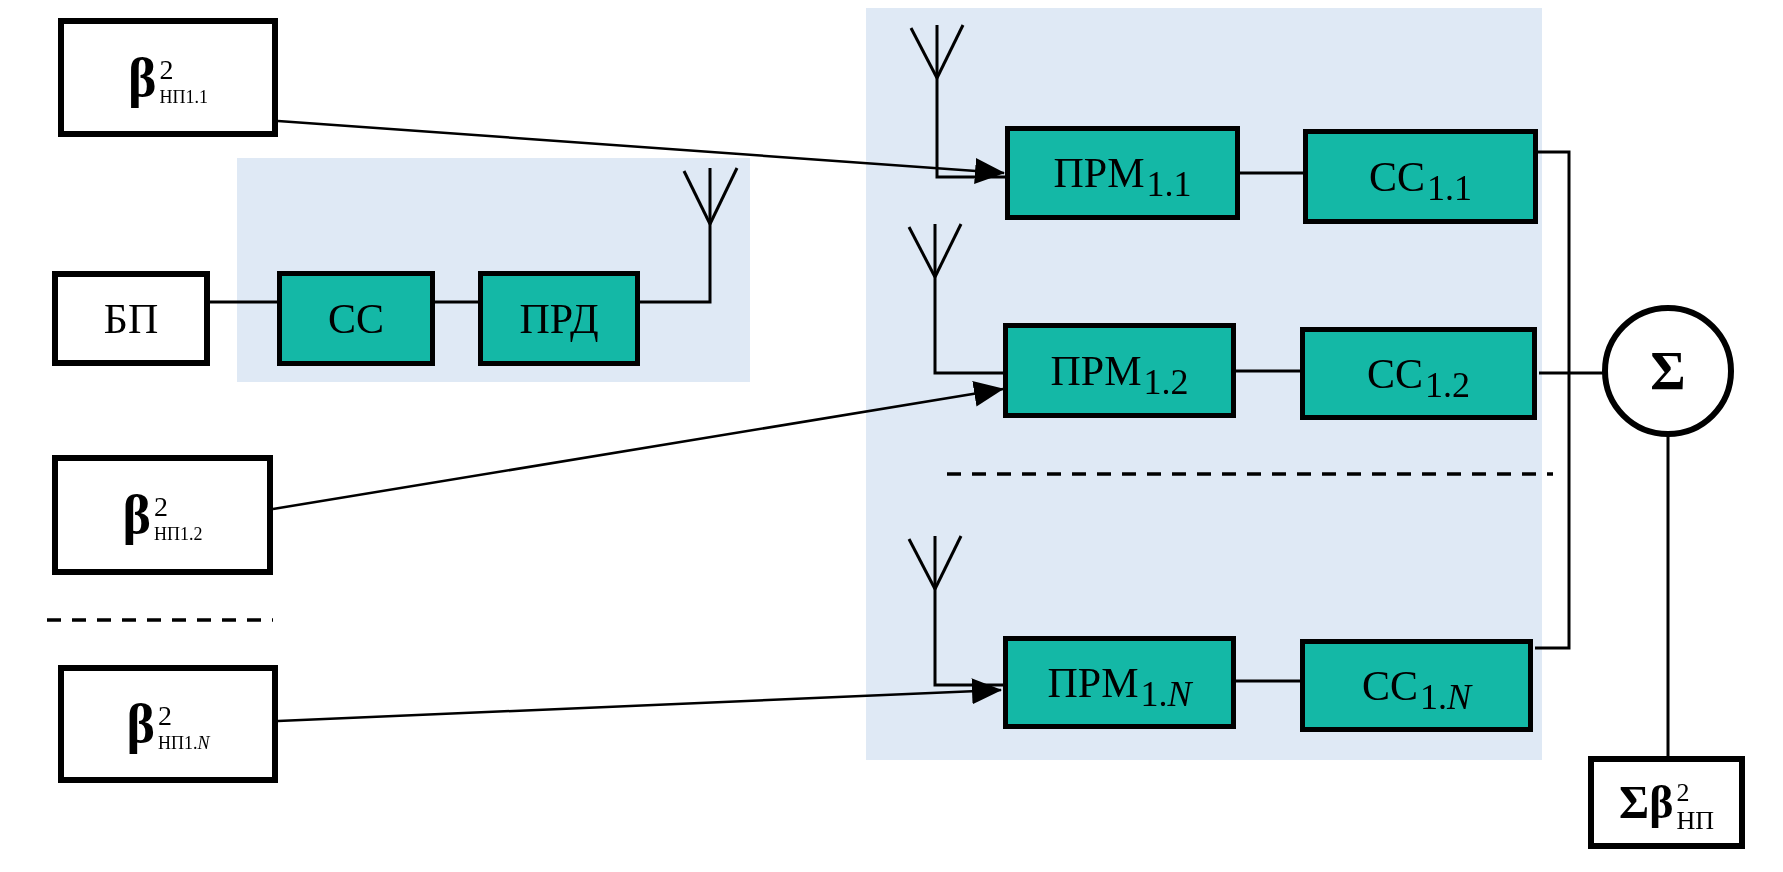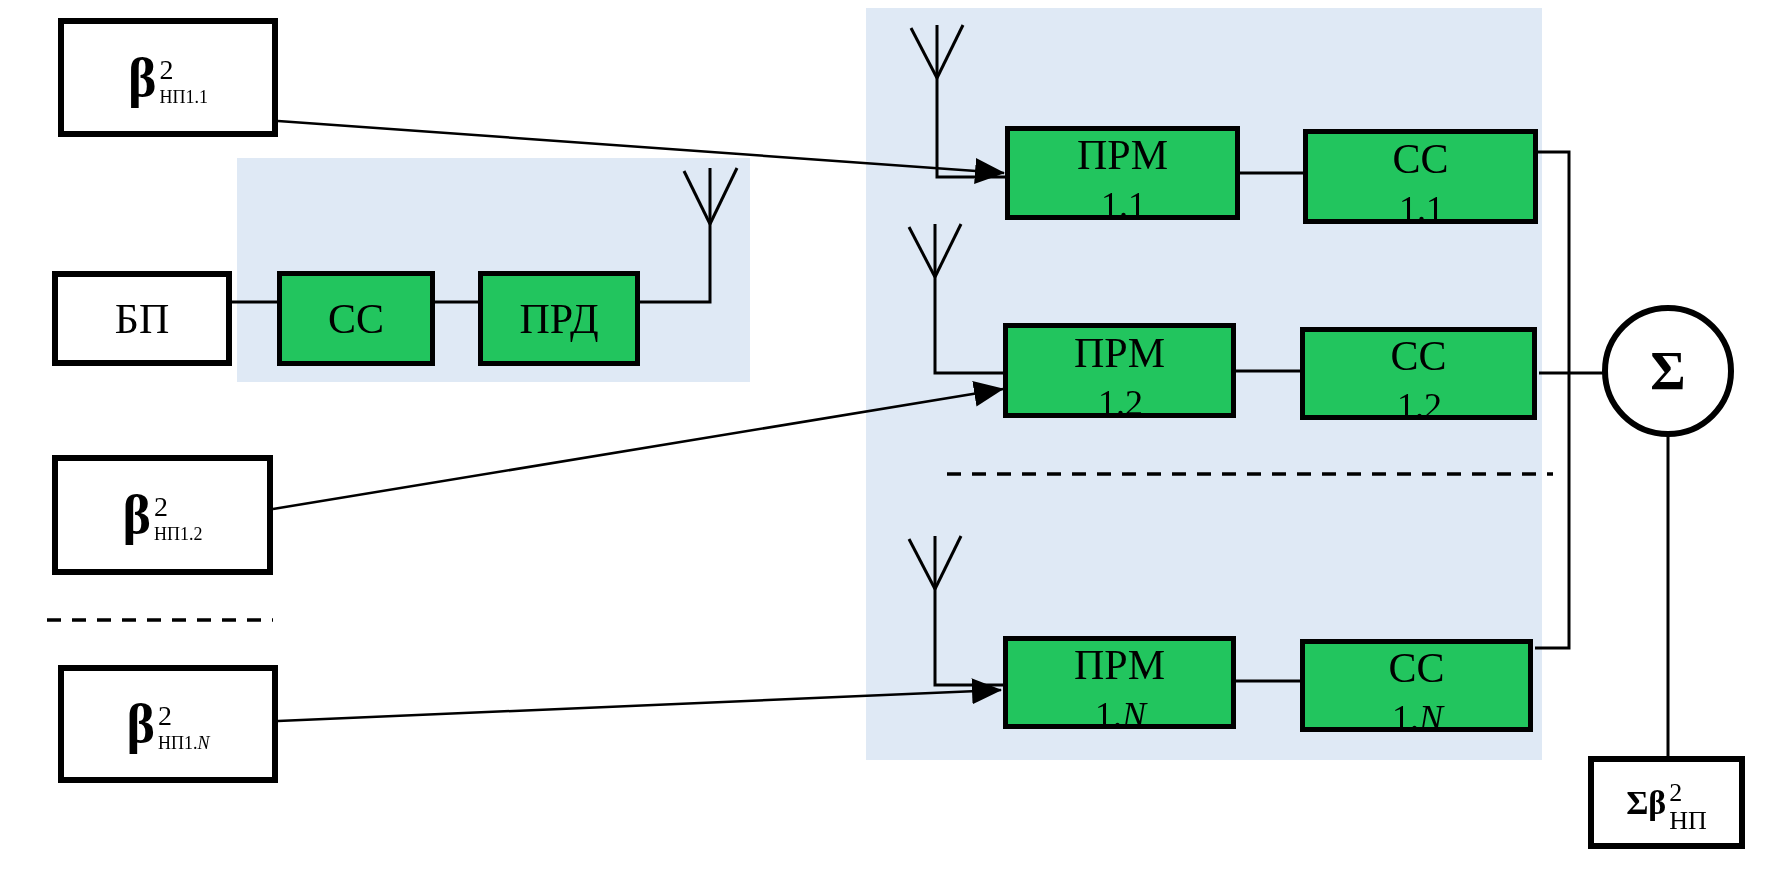--- a/index.html
+++ b/index.html
@@ -9,33 +9,33 @@
   }
   .region{position:absolute;background:#dfe9f5;z-index:1;}
   .region-tx{left:237px;top:158px;width:513px;height:224px;}
   .region-rx{left:866px;top:8px;width:676px;height:752px;}
   svg.wires{position:absolute;left:0;top:0;z-index:2;}
   .box{
     position:absolute;z-index:3;display:flex;align-items:center;justify-content:center;
     box-sizing:border-box;border:5px solid #000;line-height:1;white-space:nowrap;
   }
   .box.white{background:#ffffff;border-width:6px;}
-  .box.blue{background:#22c55e;flex-direction:column;}
+  .box.blue{background:#14b8a6;}
   .lbl{font-size:42px;}
   .subs{font-size:36px;display:inline-block;transform:translateY(11px);margin-left:2px;}
   .beta-base{font-size:54px;font-weight:600;}
   .ss{display:inline-flex;flex-direction:column;align-items:flex-start;margin-left:3px;transform:translateY(3px);row-gap:4px;}
   .ss .sup{font-size:28px;line-height:1;}
   .ss .sub{font-size:18px;line-height:1;}
   .it{font-style:italic;}
   .sum-label{
     position:absolute;left:1605px;top:308px;width:126px;height:126px;z-index:4;
     display:flex;align-items:center;justify-content:center;font-size:54px;font-weight:700;
   }
-  .sumbeta-base{font-size:34px;font-weight:700;}
+  .sumbeta-base{font-size:46px;font-weight:700;}
   .box.sumbeta .ss .sup,.box.sumbeta .ss .sub{font-size:26px;}
   .box.sumbeta .ss{row-gap:2px;transform:translateY(4px);}
 </style>
 </head>
 <body>
 
 <div class="stage">
 
   <div class="region region-tx"></div>
   <div class="region region-rx"></div>
@@ -109,21 +109,21 @@
   </div>
 
   <div class="box white" style="left:58px;top:665px;width:220px;height:118px;">
     <span class="beta-base">β</span>
       <span class="ss">
         <span class="sup">2</span>
         <span class="sub"><span>НП1.</span><span class="it">N</span></span>
       </span>
   </div>
 
-  <div class="box white" style="left:52px;top:271px;width:180px;height:95px;">
+  <div class="box white" style="left:52px;top:271px;width:158px;height:95px;">
     <span class="lbl">БП</span>
   </div>
 
   <div class="box blue" style="left:277px;top:271px;width:158px;height:95px;">
     <span class="lbl">СС</span>
   </div>
 
   <div class="box blue" style="left:478px;top:271px;width:162px;height:95px;">
     <span class="lbl">ПРД</span>
   </div>

